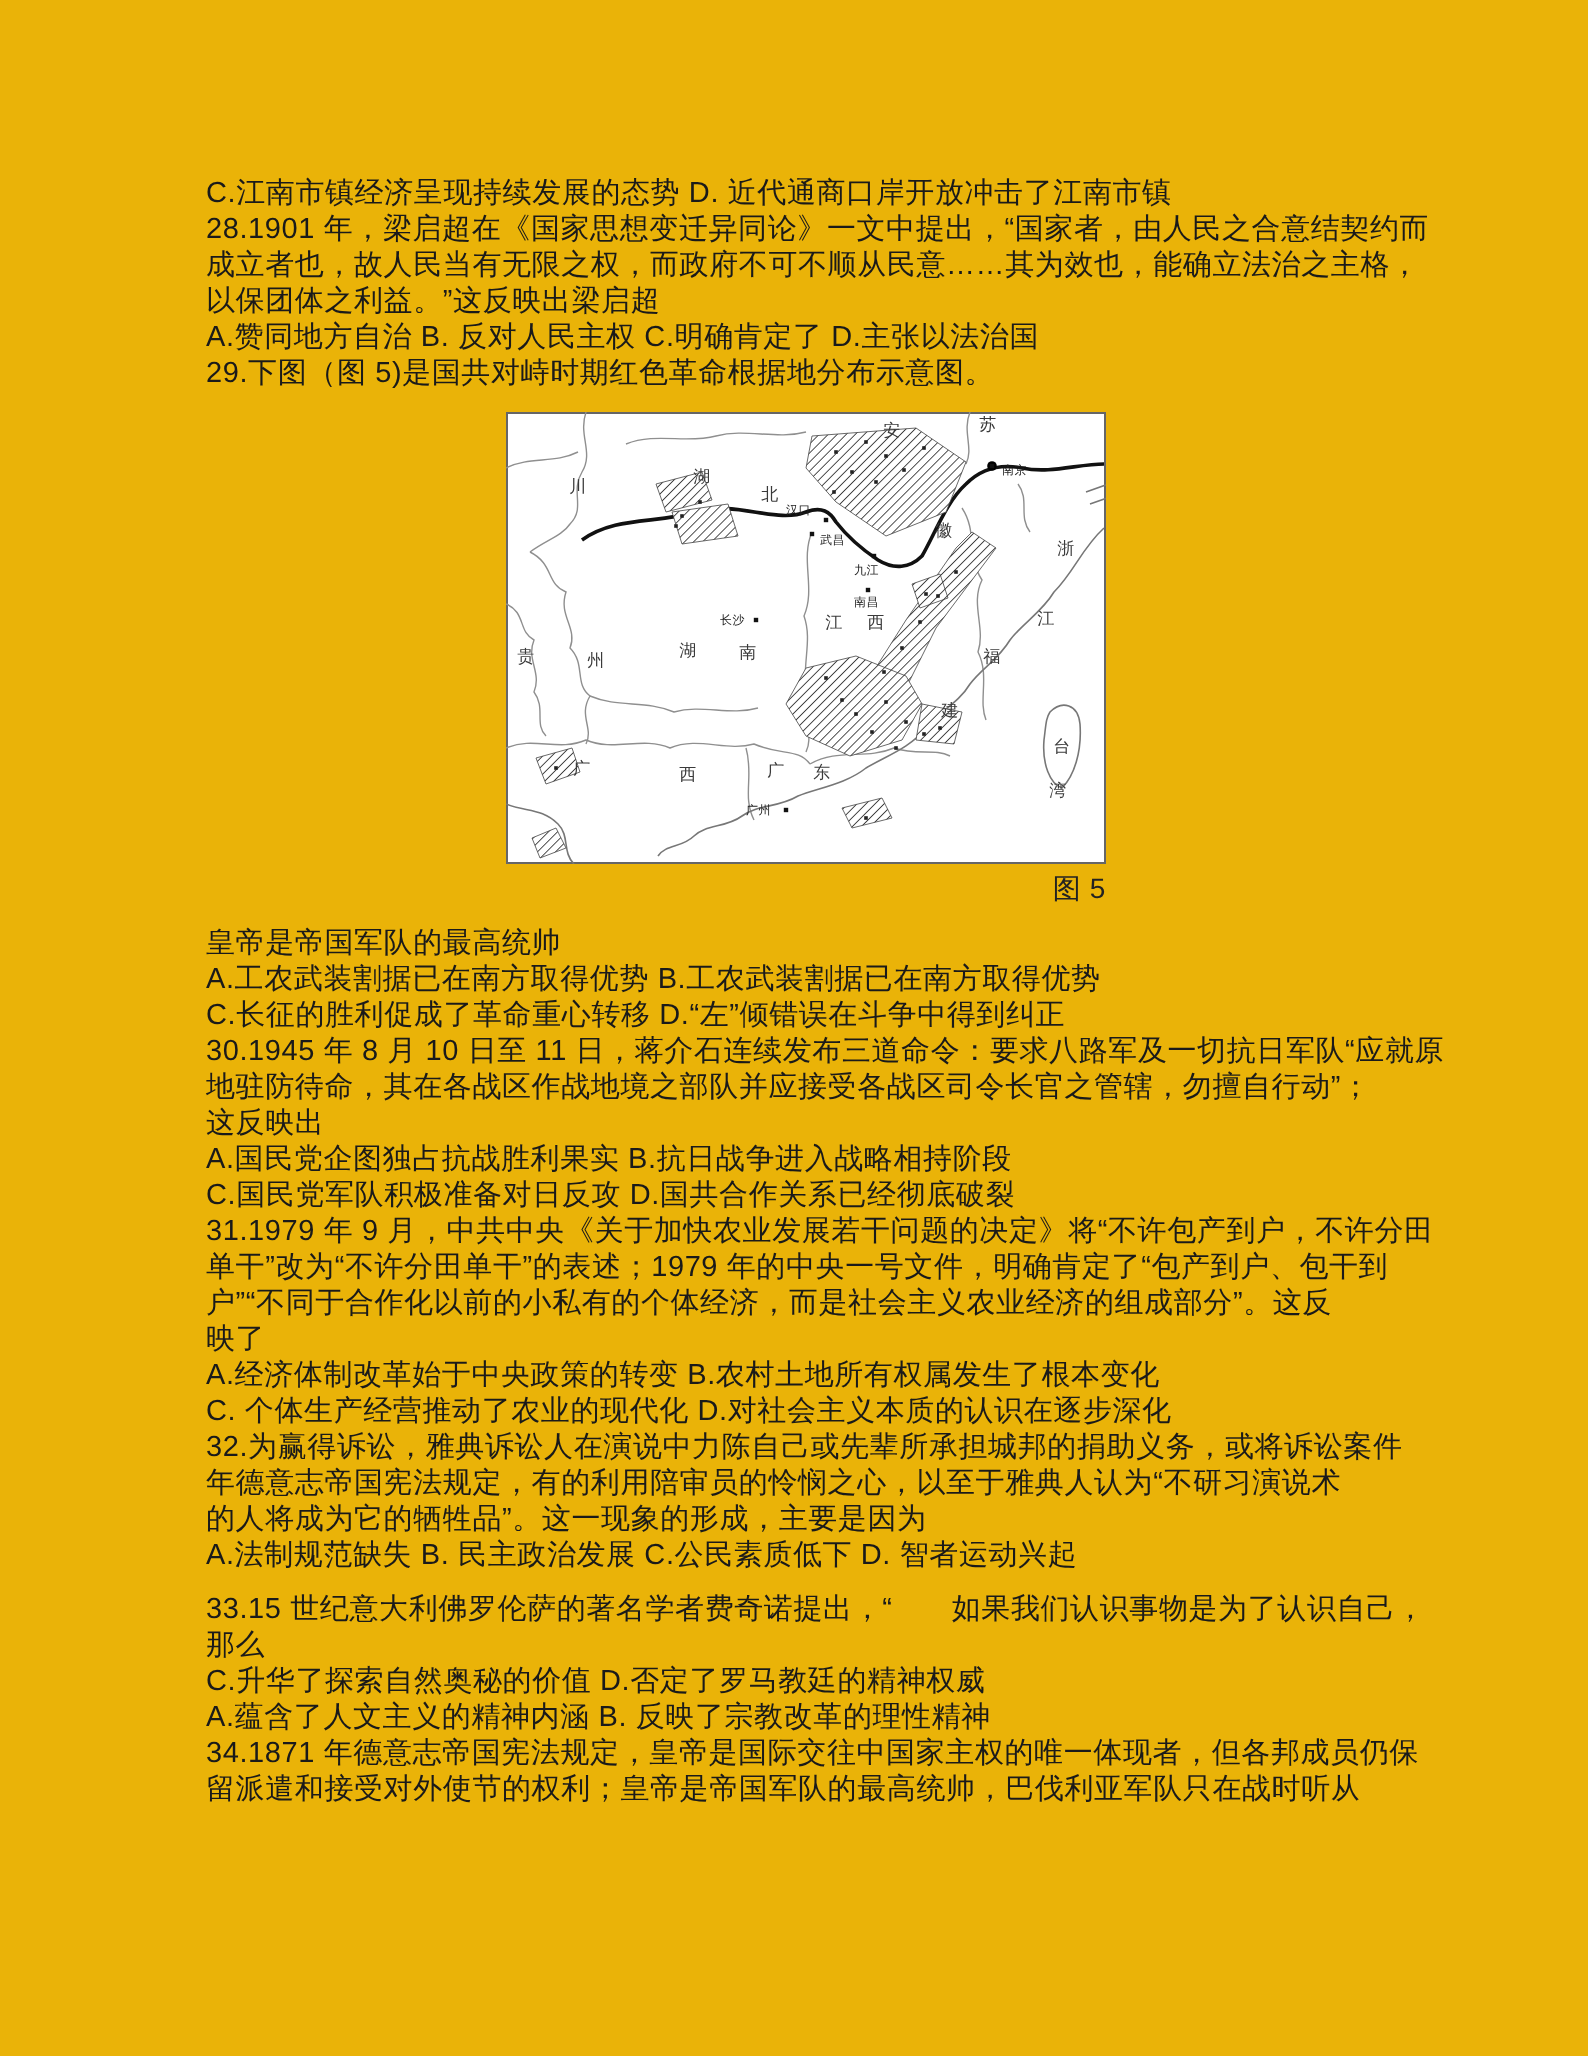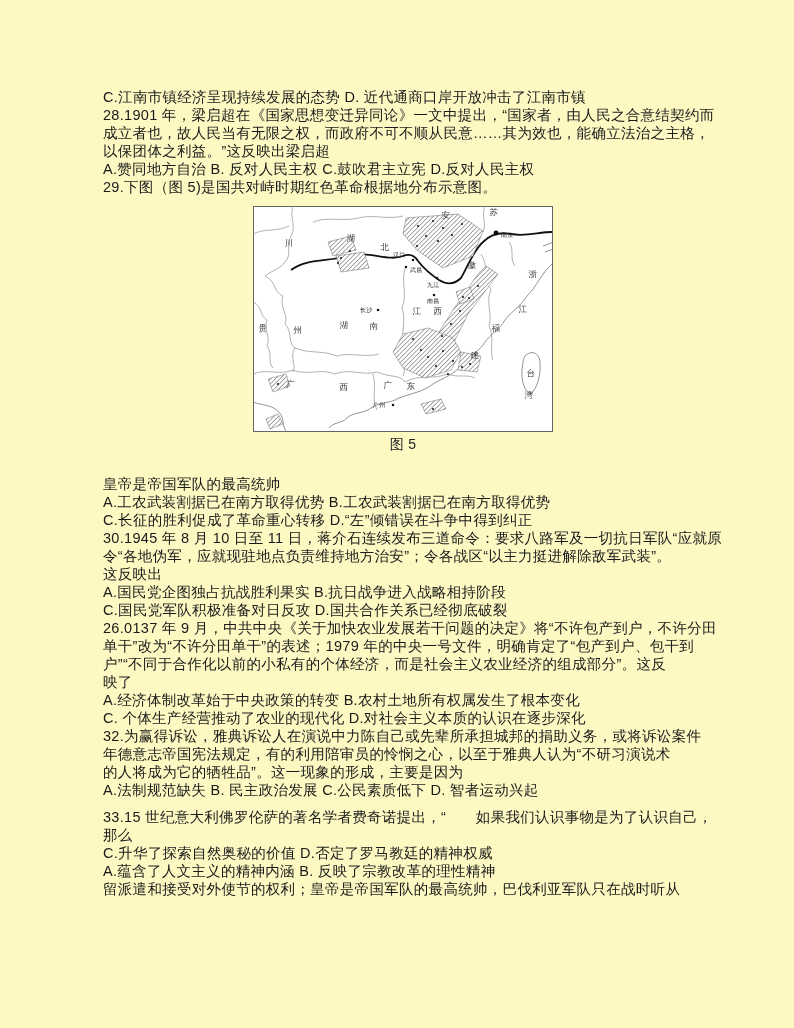--- a/index.html
+++ b/index.html
@@ -1,19 +1,19 @@
 <!DOCTYPE html>
 <html><head>
 <meta charset="utf-8">
 <style>
   html,body{margin:0;padding:0;background:#e8e8e8;}
   .page{
     position:relative;
     width:794px;height:1028px;
-    background:#fef9c3;
+    background:#eab308;
     margin:0 auto;
     font-family:"Liberation Sans","DejaVu Sans",sans-serif;
     color:#1a1a1a;
     overflow:hidden;
   }
   .content{
     position:absolute;
     left:103px;top:88px;
     width:600px;
     font-size:14.5px;
@@ -24,24 +24,24 @@
     height:18px;
     white-space:pre;
     overflow:visible;
   }
   .figure{
     width:300px;
     margin:10px auto 0 auto;
   }
   .map-svg{display:block;}
   .figure-caption{
-    text-align:center;
+    text-align:right;
     font-size:14px;
     height:18px;
-    margin:3px 0 22px 0;
+    margin:3px 0 10px 0;
     color:#222;
   }
   .block-final{margin-top:9px;}
   svg text.prov{
     font-size:8.5px;
     fill:#3a3a3a;
     font-family:"Liberation Sans","DejaVu Sans",sans-serif;
   }
   svg text.city{
     font-size:6px;
@@ -53,21 +53,21 @@
 <body>
 
 <div class="page">
   <div class="content">
 
     <div>
         <div class="doc-line">C.江南市镇经济呈现持续发展的态势 D. 近代通商口岸开放冲击了江南市镇</div>
         <div class="doc-line">28.1901 年，梁启超在《国家思想变迁异同论》一文中提出，“国家者，由人民之合意结契约而</div>
         <div class="doc-line">成立者也，故人民当有无限之权，而政府不可不顺从民意……其为效也，能确立法治之主格，</div>
         <div class="doc-line">以保团体之利益。”这反映出梁启超</div>
-        <div class="doc-line">A.赞同地方自治 B. 反对人民主权 C.鼓吹君主立宪 D.反对人民主权</div>
+        <div class="doc-line">A.赞同地方自治 B. 反对人民主权 C.明确肯定了 D.主张以法治国</div>
         <div class="doc-line">29.下图（图 5)是国共对峙时期红色革命根据地分布示意图。</div>
       </div>
 
     <div class="figure">
       <svg class="map-svg" width="300" height="226" viewBox="0 0 300 226">
         <defs>
           <pattern id="hatch" width="3.2" height="3.2" patternUnits="userSpaceOnUse" patternTransform="rotate(45)">
             <rect width="3.2" height="3.2" fill="#ffffff"></rect>
             <line x1="0" y1="0" x2="0" y2="3.2" stroke="#3c3c3c" stroke-width="0.9"></line>
           </pattern>
@@ -187,38 +187,39 @@
           </g>
       </svg>
       <div class="figure-caption">图 5</div>
     </div>
 
     <div>
         <div class="doc-line">皇帝是帝国军队的最高统帅</div>
         <div class="doc-line">A.工农武装割据已在南方取得优势 B.工农武装割据已在南方取得优势</div>
         <div class="doc-line">C.长征的胜利促成了革命重心转移 D.“左”倾错误在斗争中得到纠正</div>
         <div class="doc-line">30.1945 年 8 月 10 日至 11 日，蒋介石连续发布三道命令：要求八路军及一切抗日军队“应就原</div>
-        <div class="doc-line">令“各地伪军，应就现驻地点负责维持地方治安”；令各战区“以主力挺进解除敌军武装”。</div>
+        <div class="doc-line">地驻防待命，其在各战区作战地境之部队并应接受各战区司令长官之管辖，勿擅自行动”；</div>
         <div class="doc-line">这反映出</div>
         <div class="doc-line">A.国民党企图独占抗战胜利果实 B.抗日战争进入战略相持阶段</div>
         <div class="doc-line">C.国民党军队积极准备对日反攻 D.国共合作关系已经彻底破裂</div>
-        <div class="doc-line">26.0137 年 9 月，中共中央《关于加快农业发展若干问题的决定》将“不许包产到户，不许分田</div>
+        <div class="doc-line">31.1979 年 9 月，中共中央《关于加快农业发展若干问题的决定》将“不许包产到户，不许分田</div>
         <div class="doc-line">单干”改为“不许分田单干”的表述；1979 年的中央一号文件，明确肯定了“包产到户、包干到</div>
         <div class="doc-line">户”“不同于合作化以前的小私有的个体经济，而是社会主义农业经济的组成部分”。这反</div>
         <div class="doc-line">映了</div>
         <div class="doc-line">A.经济体制改革始于中央政策的转变 B.农村土地所有权属发生了根本变化</div>
         <div class="doc-line">C. 个体生产经营推动了农业的现代化 D.对社会主义本质的认识在逐步深化</div>
         <div class="doc-line">32.为赢得诉讼，雅典诉讼人在演说中力陈自己或先辈所承担城邦的捐助义务，或将诉讼案件</div>
         <div class="doc-line">年德意志帝国宪法规定，有的利用陪审员的怜悯之心，以至于雅典人认为“不研习演说术</div>
         <div class="doc-line">的人将成为它的牺牲品”。这一现象的形成，主要是因为</div>
         <div class="doc-line">A.法制规范缺失 B. 民主政治发展 C.公民素质低下 D. 智者运动兴起</div>
       </div>
 
     <div class="block-final">
         <div class="doc-line">33.15 世纪意大利佛罗伦萨的著名学者费奇诺提出，“　　如果我们认识事物是为了认识自己，</div>
         <div class="doc-line">那么</div>
         <div class="doc-line">C.升华了探索自然奥秘的价值 D.否定了罗马教廷的精神权威</div>
         <div class="doc-line">A.蕴含了人文主义的精神内涵 B. 反映了宗教改革的理性精神</div>
+        <div class="doc-line">34.1871 年德意志帝国宪法规定，皇帝是国际交往中国家主权的唯一体现者，但各邦成员仍保</div>
         <div class="doc-line">留派遣和接受对外使节的权利；皇帝是帝国军队的最高统帅，巴伐利亚军队只在战时听从</div>
       </div>
 
   </div>
 </div>
 
 </body></html>

